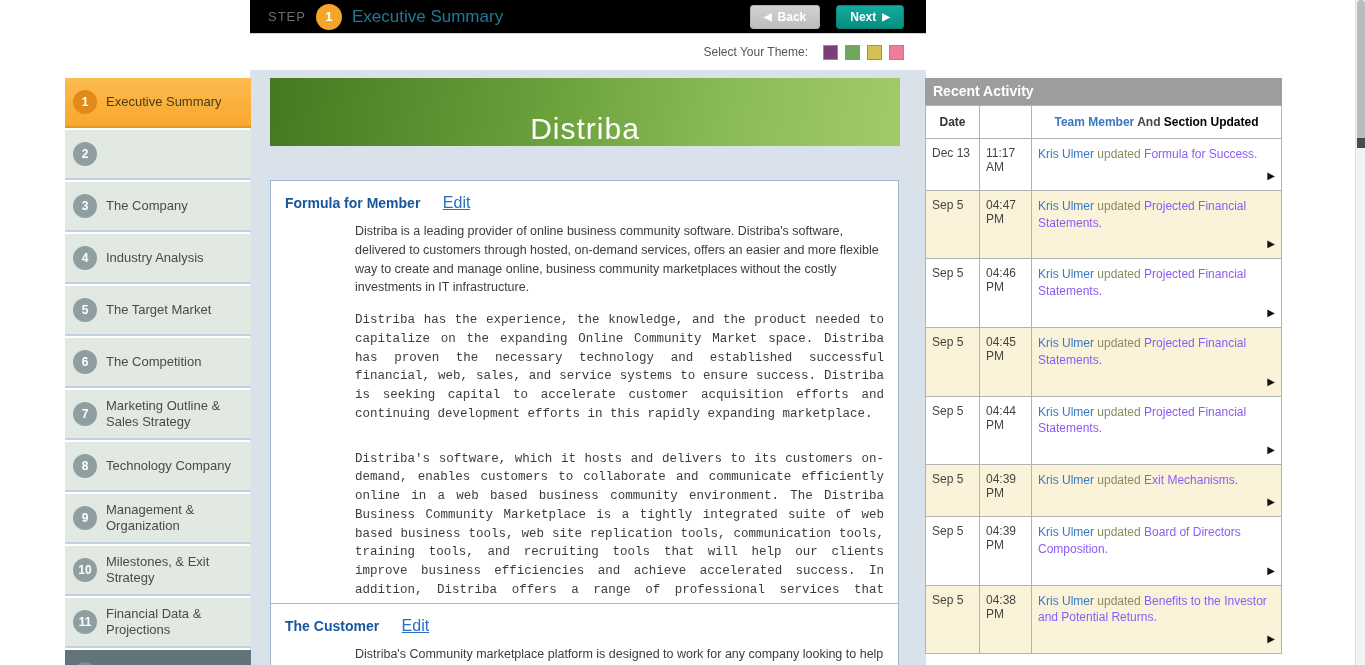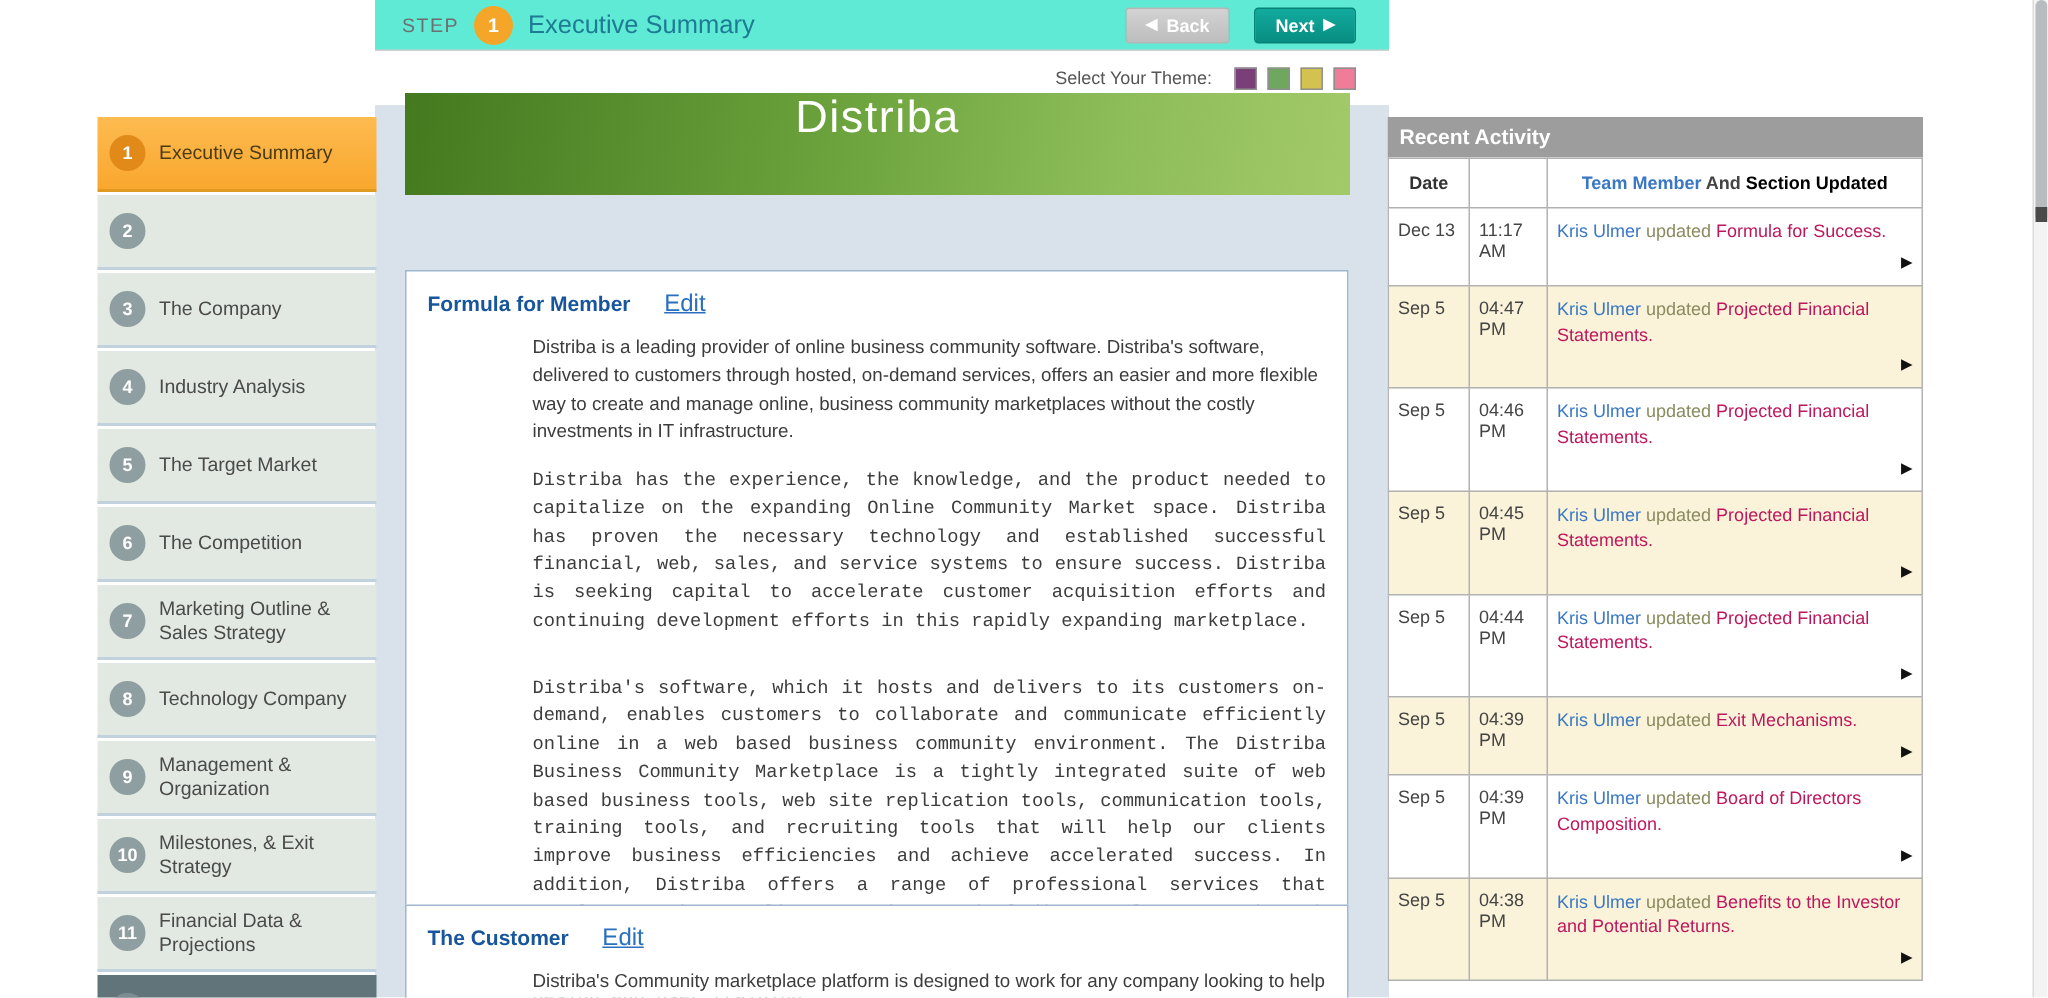--- a/index.html
+++ b/index.html
@@ -7,21 +7,21 @@
   body {
     width:1365px; height:665px; overflow:hidden; position:relative;
     background:#ffffff; font-family:"Liberation Sans", sans-serif;
   }
 
   
   .center-bg { position:absolute; left:250px; top:70px; width:676px; height:595px; background:#d9e2eb; }
 
   
   .top-strip {
-    position:absolute; left:250px; top:0; width:676px; height:34px; background:#5eead4;
+    position:absolute; left:250px; top:0; width:676px; height:34px; background:#000000;
     border-bottom:1px solid #cfcfcf; display:flex; align-items:center;
     justify-content:space-between; padding:0 22px 0 18px;
   }
   .step-group { display:flex; align-items:center; gap:10px; }
   .step-label { font-size:13px; color:#6e6e6e; letter-spacing:1px; }
   .step-circle {
     width:26px; height:26px; border-radius:50%; background:#f5a629; color:#fff;
     font-weight:bold; font-size:13px; display:flex; align-items:center; justify-content:center;
   }
   .page-title { font-size:17px; color:#1d7b94; }
@@ -55,23 +55,23 @@
   }
   .side-label { font-size:13px; color:#4a4a4a; line-height:1.25; padding-right:4px; }
   .side-item.active { background:linear-gradient(#fdbb50,#f9a72e); border-bottom-color:#e09a20; }
   .side-item.active .side-num { background:#e18a1a; }
   .side-item.active .side-label { color:#4a3b17; }
   .side-item.cut { background:#617479; border-bottom-color:#4f6166; }
   .side-item.cut .side-num { background:#7c8d91; }
 
   
   .banner {
-    position:absolute; left:270px; top:62px; width:630px; height:68px;
+    position:absolute; left:270px; top:78px; width:630px; height:68px;
     background:linear-gradient(100deg,#44791f 0%, #6ba23c 45%, #8dbd58 75%, #a3ca68 100%);
-    display:flex; align-items:flex-start; justify-content:center;
+    display:flex; align-items:flex-end; justify-content:center;
   }
   .banner-title { color:#fff; font-size:30px; letter-spacing:1px; }
   .content-panel {
     position:absolute; left:270px; width:629px; background:#fff; border:1px solid #9fb6cf;
   }
   .panel-1 { top:180px; min-height:414px; }
   .panel-2 { top:603px; min-height:120px; }
   .sec-head { padding:13px 14px 2px 14px; }
   .sec-title { color:#17559c; font-weight:bold; font-size:14px; }
   .edit-link { color:#2a6fc0; font-size:16px; margin-left:18px; cursor:pointer;text-decoration:underline; }
@@ -89,21 +89,21 @@
   col.c-date { width:54px; } col.c-time { width:52px; }
   table.act th { padding:9px 6px; background:#fff; }
   .th-date { text-align:center; color:#333; font-weight:bold; }
   .th-main { text-align:center; font-weight:bold; }
   .th-member { color:#3a78c4; } .th-and { color:#444; } .th-section { color:#000000; }
   table.act td { padding:7px 6px; color:#444; }
   td.cell-text { line-height:1.4; }
   tbody tr:nth-child(even) td { background:#faf3d9; }
   .user { color:#3a78c4; cursor:pointer; }
   .action { color:#8b8b60; }
-  .section { color:#be185d; cursor:pointer; }
+  .section { color:#8b5cf6; cursor:pointer; }
   .arrow { text-align:right; color:#111; font-size:10px; margin-top:6px; cursor:pointer; }
 
   
   .scrollbar {
     position:absolute; right:0; top:0; width:10px; height:665px;
     background:#f3f3f3; border-left:1px solid #dddddd;
   }
   .scroll-thumb { position:absolute; top:0; left:1px; width:8px; height:148px; background:#b9bcbe; border-radius:4px; }
   .scroll-notch { position:absolute; top:138px; left:1px; width:8px; height:10px; background:#4a4a4a; }
 </style>

